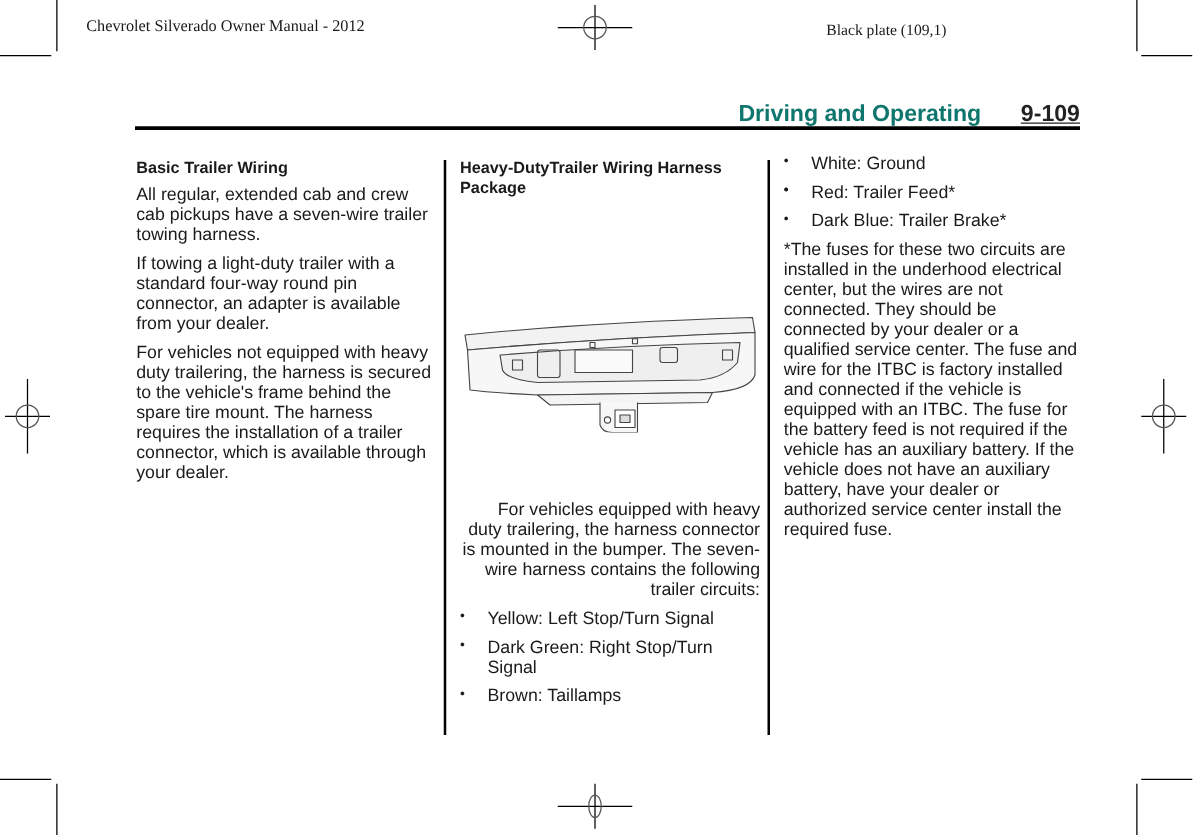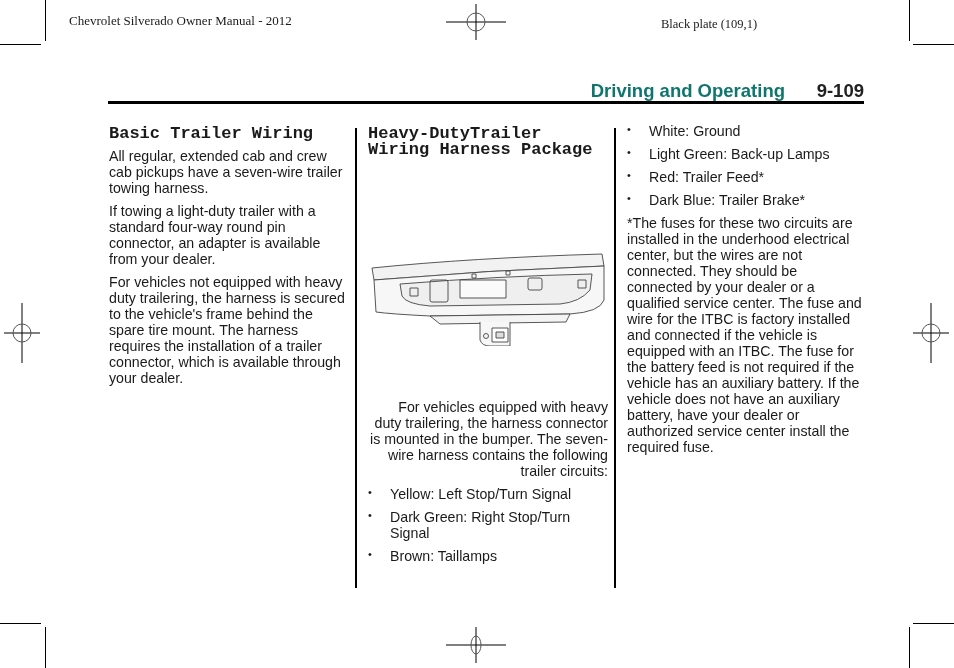--- a/index.html
+++ b/index.html
@@ -13,31 +13,31 @@
     .vline { position: absolute; width: 1px; background: #000; }
 
     
     .reg { position: absolute; width: 60px; height: 60px; }
 
     .top-left-title { left: 69px; top: 13px; font-size: 13px; }
     .top-right-plate { left: 661px; top: 17px; font-size: 12.5px; text-align: right; }
 
     .section-header { left: 108px; top: 80px; width: 756px; height: 24px; }
     .section-title { position: absolute; right: 79px; top: 0; font-size: 18.5px; font-weight: bold; color: #0f766e; }
-    .page-num { position: absolute; right: 0; top: 0; font-size: 18.5px; font-weight: bold; color: #222; }
+    .page-num { position: absolute; right: 0; top: 0; font-size: 18.5px; font-weight: bold; color: #222; text-decoration: underline; }
     .header-rule { left: 108px; top: 101px; width: 756px; height: 3px; background: #000; }
 
     .col { position: absolute; top: 126px; font-size: 14.2px; line-height: 16px; }
     .col1 { left: 109px; width: 240px; }
     .col2 { left: 368px; width: 240px; }
     .col3 { left: 627px; width: 236px; }
 
     .col-divider { position: absolute; top: 128px; width: 1.5px; height: 460px; background: #000; }
 
-    h3 { margin: 0 0 6px 0; font-size: 17px; font-weight: bold; line-height: 16px; font-family: Liberation Mono, monospace; }
+    h3 { margin: 0 0 6px 0; font-size: 13px; font-weight: bold; line-height: 16px; }
     p { margin: 0 0 7px 0; }
     ul { list-style: none; padding: 0; margin: 0; }
     li { position: relative; padding-left: 22px; margin-bottom: 7px; }
     li .bullet { position: absolute; left: 0; top: -2px; font-size: 11px; }
 
     .figure { margin: 86px 0 0 2px; width: 236px; height: 96px; }
     .col2 .after-fig { margin-top: 50px; text-align: right; }
   </style>
 </head>
 <body>
@@ -125,18 +125,18 @@
   <ul>
     <li><span class="bullet">•</span><span>Yellow: Left Stop/Turn Signal</span></li>
     <li><span class="bullet">•</span><span>Dark Green: Right Stop/Turn Signal</span></li>
     <li><span class="bullet">•</span><span>Brown: Taillamps</span></li>
   </ul>
 </div>
 
 <div class="col col3 sans" style="top:123px;">
   <ul>
     <li><span class="bullet">•</span><span>White: Ground</span></li>
-    <li><span class="bullet">•</span><span>Light Green: Back-up Lamps</span></li>
+    <li><span class="bullet">•</span></li>
     <li><span class="bullet">•</span><span>Red: Trailer Feed*</span></li>
     <li><span class="bullet">•</span><span>Dark Blue: Trailer Brake*</span></li>
   </ul>
   <p>*The fuses for these two circuits are installed in the underhood electrical center, but the wires are not connected. They should be connected by your dealer or a qualified service center. The fuse and wire for the ITBC is factory installed and connected if the vehicle is equipped with an ITBC. The fuse for the battery feed is not required if the vehicle has an auxiliary battery. If the vehicle does not have an auxiliary battery, have your dealer or authorized service center install the required fuse.</p>
 </div>
 
 </body></html>

